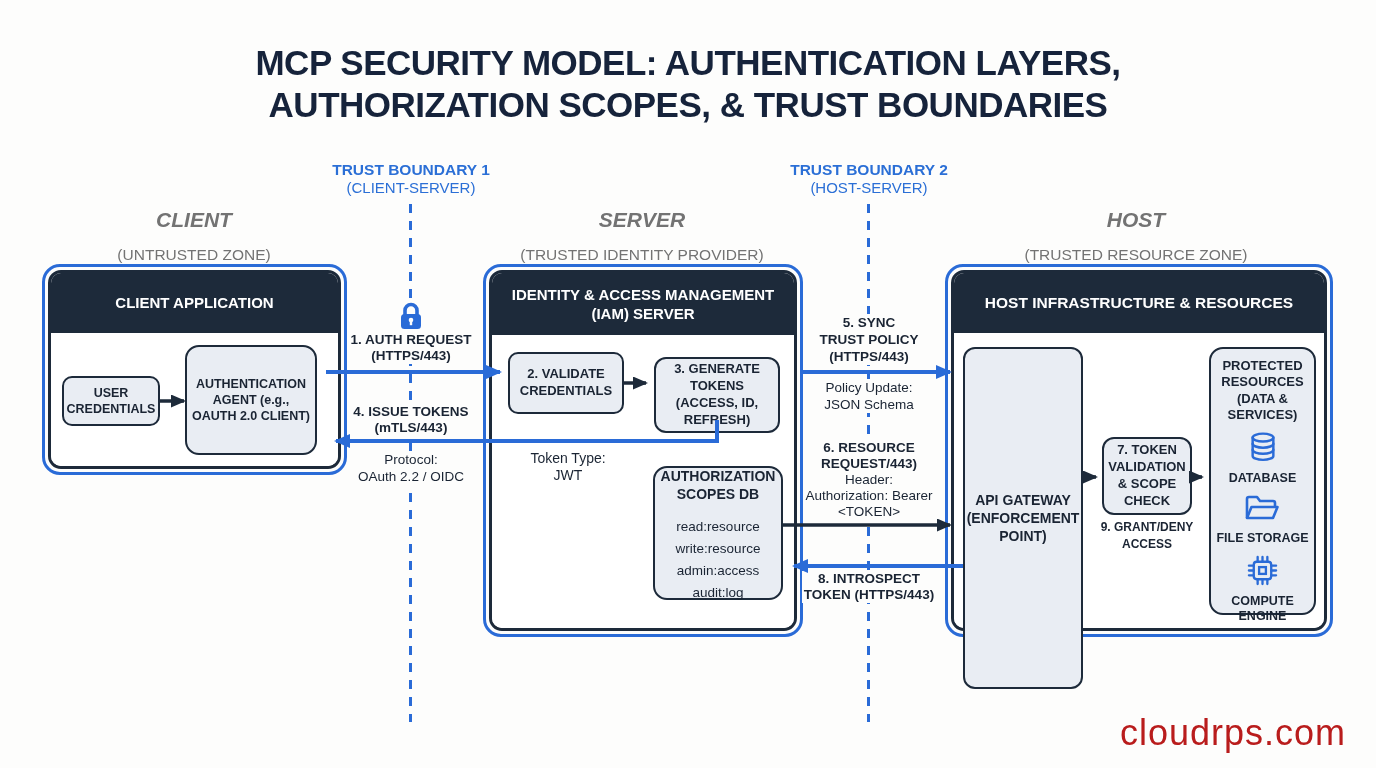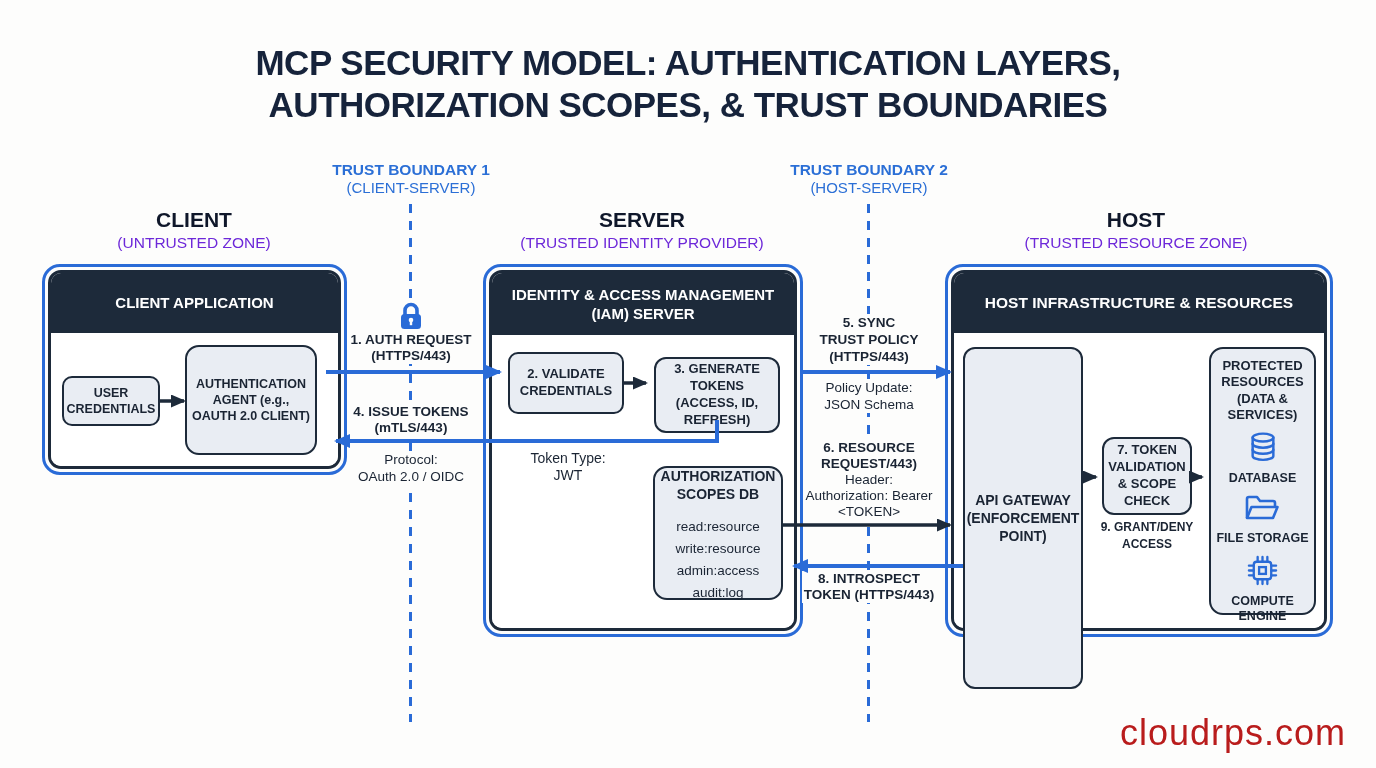--- a/index.html
+++ b/index.html
@@ -19,22 +19,22 @@
 
   
   .tb{width:240px;text-align:center;color:#2b6fd6;line-height:1.25;}
   .tb-name{font-size:15.5px;font-weight:bold;}
   .tb-scope{font-size:15px;}
   .dash{width:3px;top:204px;height:518px;
     background:repeating-linear-gradient(to bottom,#2a6bd7 0 9px,transparent 9px 17px);}
 
   
   .zone{width:300px;text-align:center;line-height:1.3;}
-  .zone-name{font-size:21px;font-weight:bold;color:#0f172a;}
-  .zone-sub{font-size:15.5px;color:#6d28d9;}
+  .zone-name{font-size:21px;font-weight:bold;color:#737373;font-style:italic;}
+  .zone-sub{font-size:15.5px;color:#737373;margin-top:12px;}
 
   
   .outer{border:3px solid #2a6bd7;border-radius:18px;padding:3px;box-sizing:border-box;background:#fdfdfc;}
   .card{width:100%;height:100%;border:3px solid #1d2a3a;border-radius:13px;box-sizing:border-box;
     overflow:hidden;background:#fff;display:flex;flex-direction:column;}
   .card-header{background:#1d2a3a;color:#fff;display:flex;align-items:center;justify-content:center;
     text-align:center;font-weight:bold;flex:0 0 auto;line-height:1.3;}
   .card-body{flex:1 1 auto;background:#fff;}
 
   
@@ -175,21 +175,21 @@
       <rect x="3" y="12" width="20" height="15" rx="3.5" fill="#2a6bd7"></rect>
       <circle cx="13" cy="18" r="2.3" fill="#fdfdfc"></circle>
       <rect x="11.8" y="18" width="2.4" height="5.2" fill="#fdfdfc"></rect>
     </svg>
   </div>
   <div class="abs flow flow-bold pre" style="left:348px;top:332px;width:126px;">1. AUTH REQUEST
 (HTTPS/443)</div>
   <div class="abs flow flow-bold pre" style="left:348px;top:404px;width:126px;">4. ISSUE TOKENS
 (mTLS/443)</div>
   <div class="abs flow pre" style="left:352px;top:451px;width:118px;line-height:17px;">Protocol:
-OAuth 2.0 / OIDC</div>
+OAuth 2.2 / OIDC</div>
 
   <div class="abs flow flow-bold pre" style="left:806px;top:314px;width:126px;line-height:17px;">5. SYNC
 TRUST POLICY
 (HTTPS/443)</div>
   <div class="abs flow pre" style="left:806px;top:379px;width:126px;line-height:17px;">Policy Update:
 JSON Schema</div>
   <div class="abs flow" style="left:804px;top:440px;width:130px;">
     <div class="flow-bold pre">6. RESOURCE
 REQUEST/443)</div>
     <div class="pre">Header:

